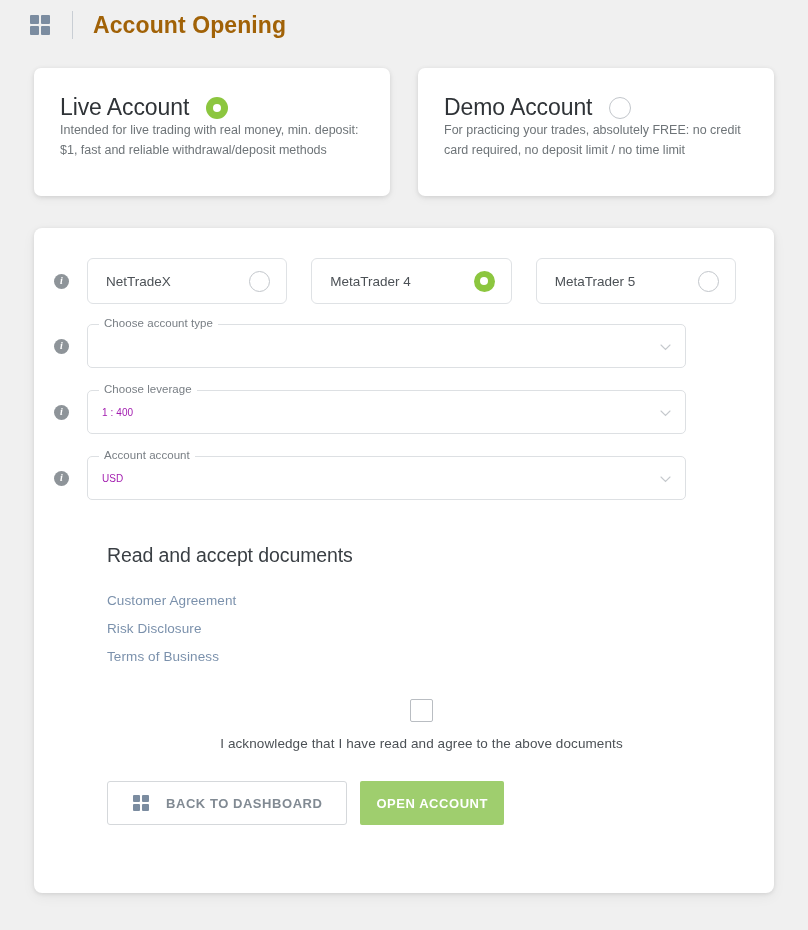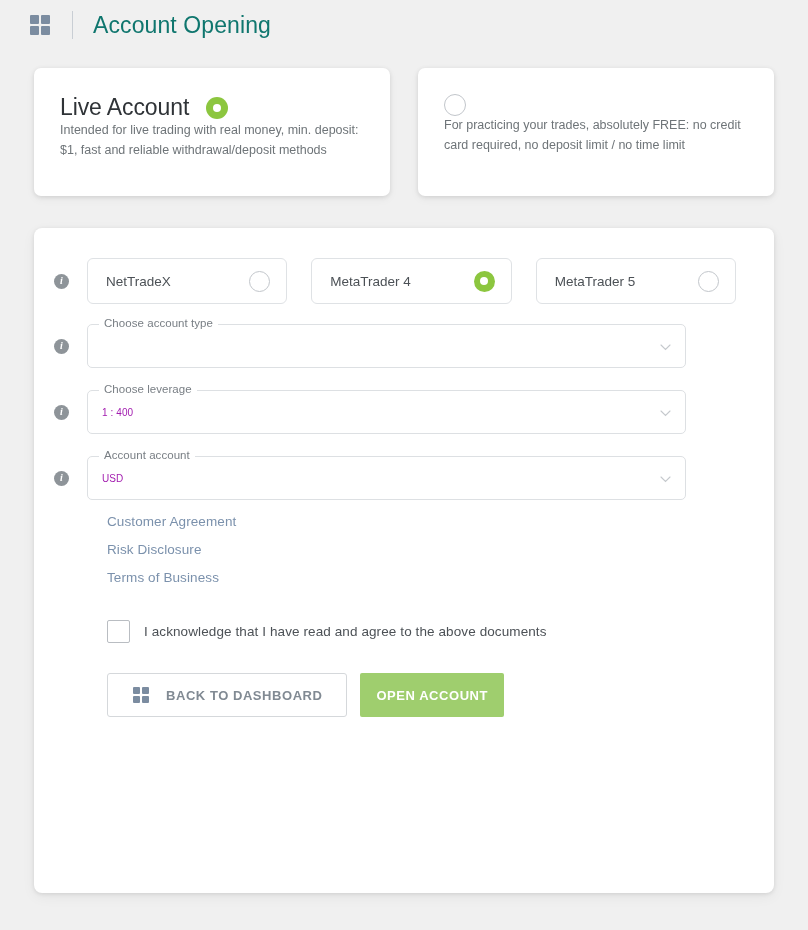--- a/index.html
+++ b/index.html
@@ -28,22 +28,22 @@
     flex: none;
   }
   .grid-icon i { background: #7b8ca0; display: block; border-radius: 1px; }
   .topbar-divider {
     width: 1px; height: 28px;
     background: #c9ced4;
     margin: 0 20px 0 22px;
   }
   .page-title {
     font-size: 23px;
-    color: #0f766e;
-    font-weight: 400;
+    color: #a16207;
+    font-weight: 700;
     letter-spacing: 0.1px;
   }
 
   
   .acct-row {
     display: flex;
     gap: 28px;
     padding: 18px 34px 0 34px;
   }
   .acct-card {
@@ -213,20 +213,21 @@
     cursor: pointer;
     letter-spacing: 0.1px;
   }
 
   
   .ack {
     display: flex;
     align-items: center;
     margin: 35px 0 0 0;
     gap: 14px;
+    flex-direction: column;
   }
   .checkbox {
     width: 23px; height: 23px;
     border: 1px solid #b9bdc2;
     border-radius: 2px;
     background: #fff;
     flex: none;
   }
   .ack-label {
     font-size: 13.5px;
@@ -294,20 +295,21 @@
   <div class="acct-card">
     <div class="acct-card-head">
       <span class="acct-card-title">Live Account</span>
       <span class="radio on"></span>
     </div>
     <div class="acct-card-desc">Intended for live trading with real money, min. deposit: $1, fast and reliable withdrawal/deposit methods</div>
   </div>
 
   <div class="acct-card">
     <div class="acct-card-head">
+      <span class="acct-card-title">Demo Account</span>
       <span class="radio"></span>
     </div>
     <div class="acct-card-desc">For practicing your trades, absolutely FREE: no credit card required, no deposit limit / no time limit</div>
   </div>
 
 </div>
 
 <div class="panel">
 
   <div class="field-row platform-row">
@@ -371,20 +373,21 @@
         <span class="chev">
           <svg width="11" height="11" viewBox="0 0 11 11">
               <path d="M1 3 L5.5 7.5 L10 3" fill="none" stroke="#c5c9cd" stroke-width="1.1" stroke-linecap="round"></path>
             </svg>
         </span>
       </div>
     </div>
   </div>
 
   <div class="docs">
+    <div class="docs-title">Read and accept documents</div>
 
     <a class="doc-link">Customer Agreement</a>
     <a class="doc-link">Risk Disclosure</a>
     <a class="doc-link">Terms of Business</a>
 
     <div class="ack">
       <span class="checkbox"></span>
       <span class="ack-label">I acknowledge that I have read and agree to the above documents</span>
     </div>
 

